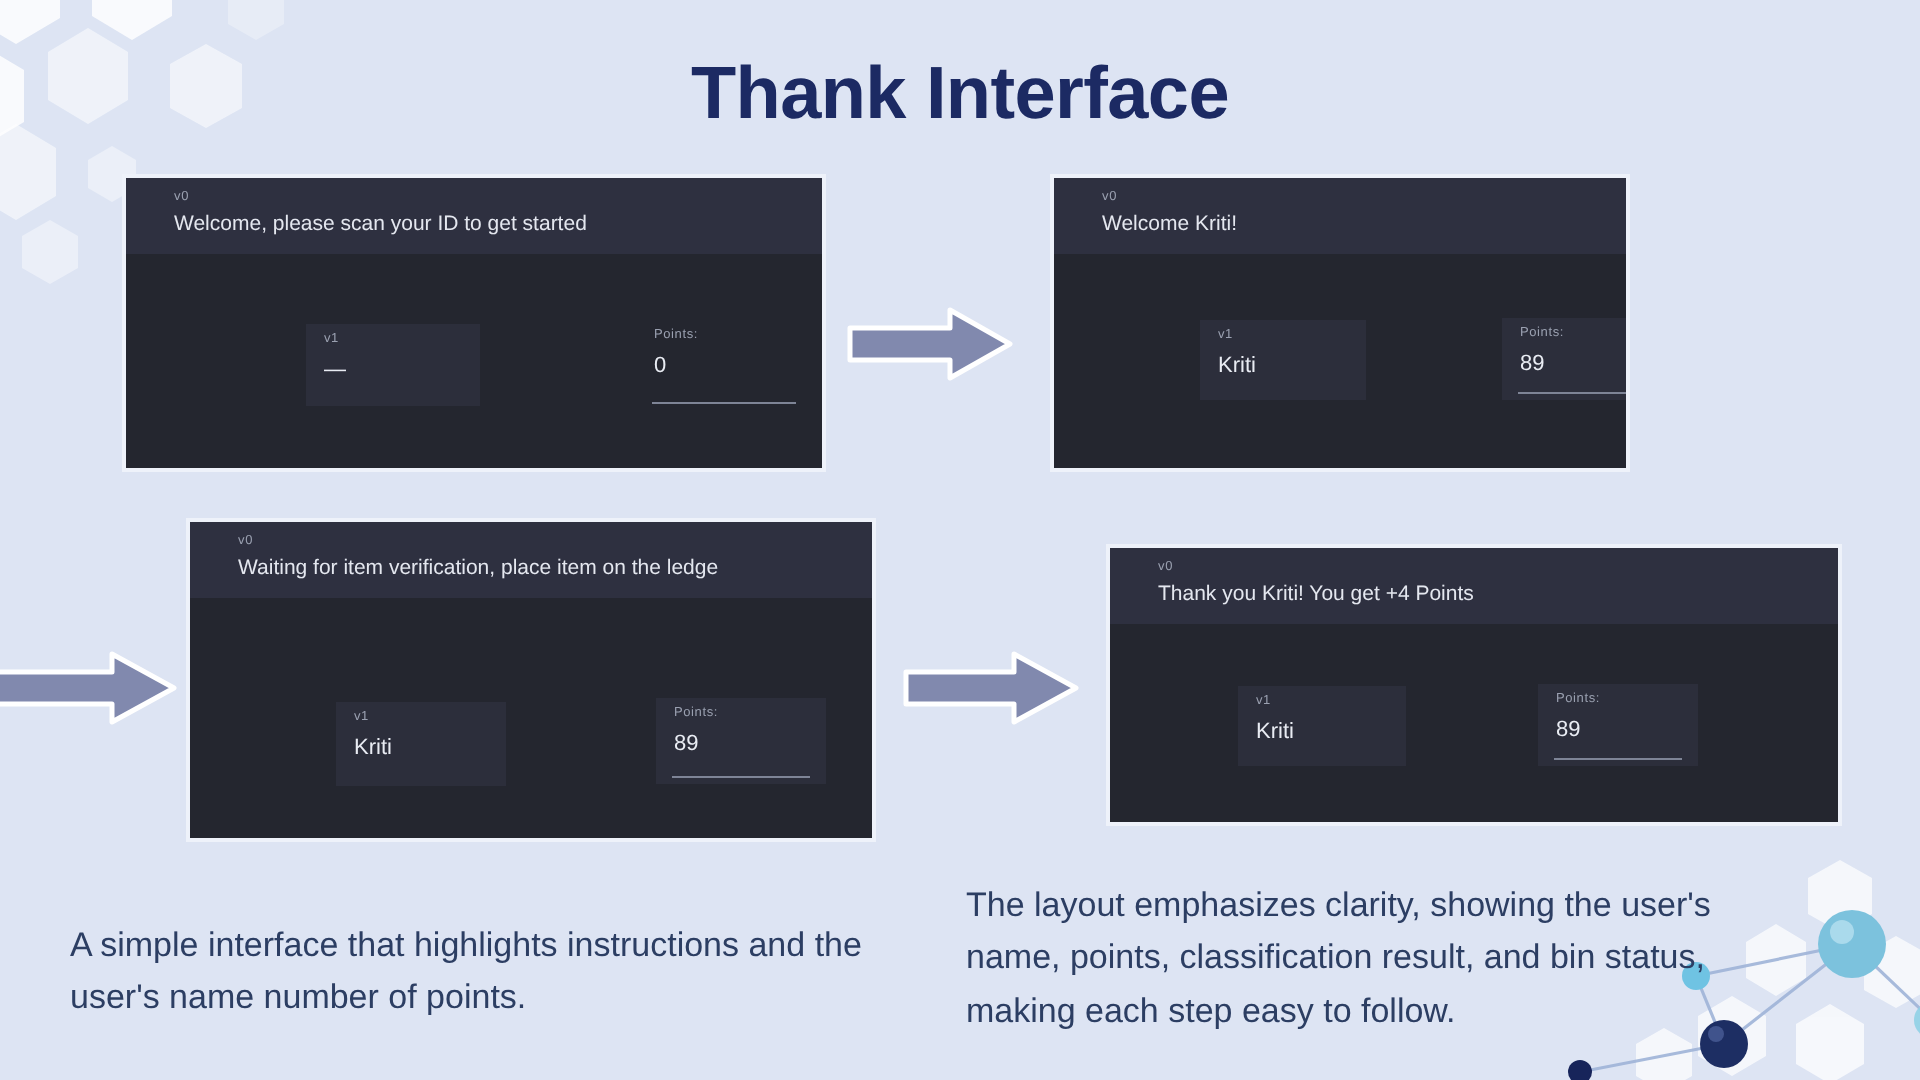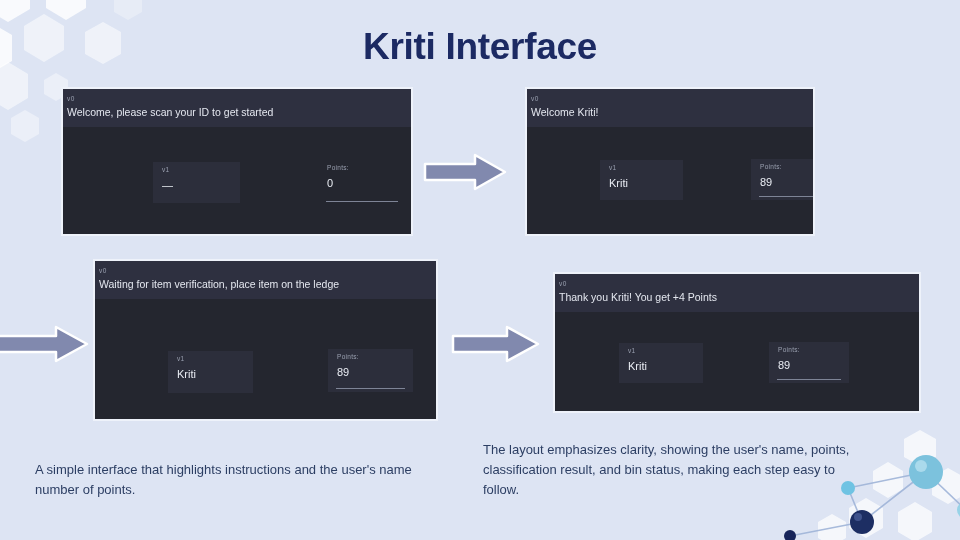--- a/index.html
+++ b/index.html
@@ -28,21 +28,21 @@
   
   .panel{
     position:absolute;
     background:#24262f;
     border:2px solid #eef2fa;
     box-sizing:border-box;
     overflow:hidden;
   }
   .panel-header{
     background:#2e3040;
-    padding:7px 12px 9px 4px;
+    padding:7px 12px 9px 24px;
     box-sizing:border-box;
   }
   .panel-tag{
     font-size:6.5px;color:#9aa0b0;letter-spacing:.4px;
     margin-bottom:3px;line-height:1;
   }
   .panel-msg{
     font-size:10.5px;color:#e4e7ef;line-height:1.2;
   }
   .panel-body{position:relative;height:100%;}
@@ -66,21 +66,21 @@
   }
 
   
   .arrow{position:absolute;}
   .arrow svg{display:block;}
 
   
   .caption{
     position:absolute;
     color:#2c3e63;
-    font-size:13px;
+    font-size:17px;
     line-height:1.55;
   }
   #caption-left{left:35px;top:460px;width:405px;}
   #caption-right{left:483px;top:440px;width:380px;}
 </style>
 </head>
 <body>
 
 <div class="slide">
 
@@ -126,21 +126,21 @@
       <circle cx="156" cy="70" r="17" fill="#7cc2dd"></circle>
       <circle cx="151" cy="64" r="6" fill="#b9e2f0" opacity="0.75"></circle>
       <circle cx="92" cy="120" r="12" fill="#1d2e63"></circle>
       <circle cx="88" cy="115" r="4" fill="#4a5d96" opacity="0.8"></circle>
       <circle cx="78" cy="86" r="7" fill="#6fc3e3"></circle>
       <circle cx="20" cy="134" r="6" fill="#17245a"></circle>
       <circle cx="196" cy="108" r="9" fill="#8fd0e6" opacity="0.9"></circle>
     </svg>
   </div>
 
-  <div class="title">Kriti Interface</div>
+  <div class="title">Thank Interface</div>
 
   <div class="panel" id="panel-1" style="left:61px;top:87px;width:352px;height:149px;">
     <div class="panel-header">
       <div class="panel-tag">v0</div>
       <div class="panel-msg">Welcome, please scan your ID to get started</div>
     </div>
     <div class="panel-body">
       <div class="field boxed" style="left:90px;top:35px;width:87px;height:41px;">
         <div class="field-label">v1</div>
         <div class="field-value">—</div>

